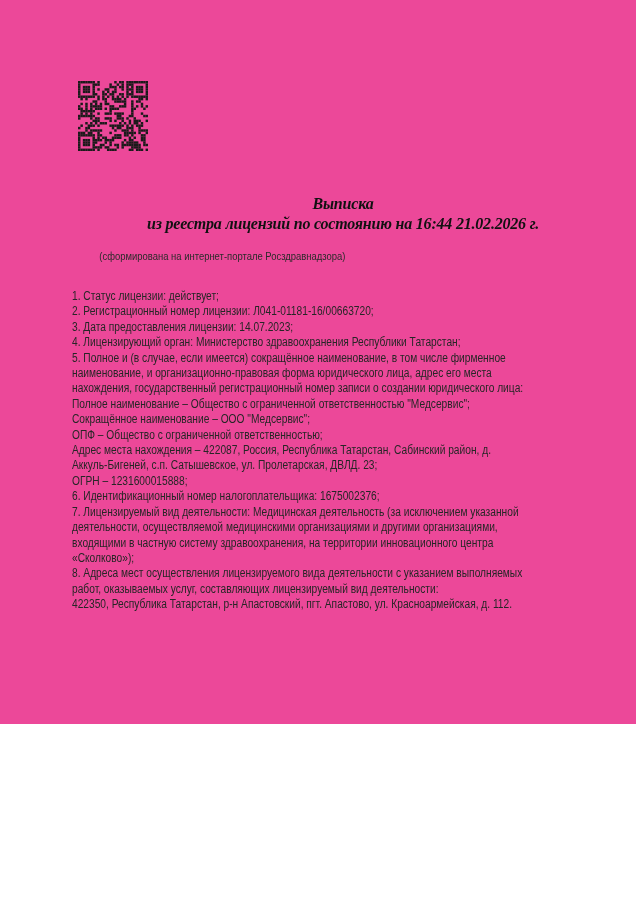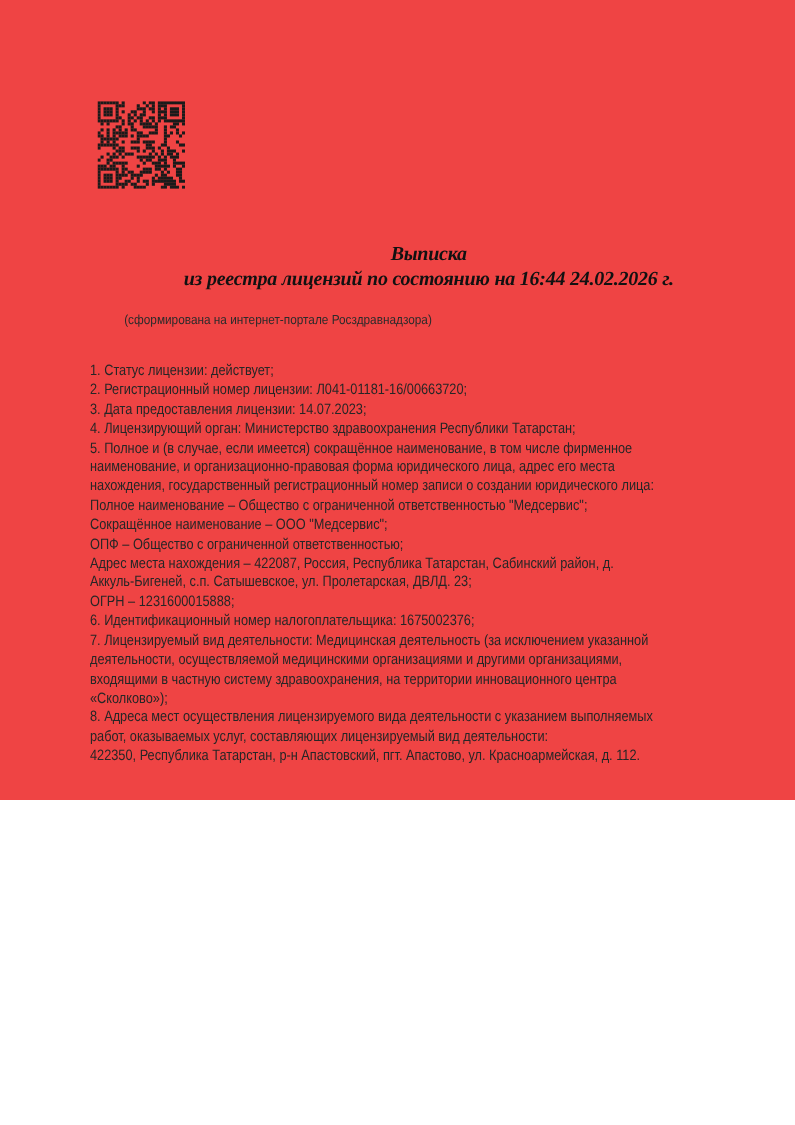--- a/index.html
+++ b/index.html
@@ -3,22 +3,22 @@
 <meta charset="utf-8">
 <style>
   html, body {
     margin: 0;
     padding: 0;
     background: #ffffff;
   }
   .page {
     position: relative;
     width: 636px;
-    height: 640px;
-    background: #ef4444;
+    height: 724px;
+    background: #ec4899;
     overflow: hidden;
     font-family: "Liberation Sans", sans-serif;
   }
   .qr {
     position: absolute;
     left: 78px;
     top: 81px;
     width: 70px;
     height: 70px;
   }
@@ -487,21 +487,21 @@
         <rect x="53.10" y="67.59" width="2.46" height="2.46"></rect>
         <rect x="57.93" y="67.59" width="2.46" height="2.46"></rect>
         <rect x="60.34" y="67.59" width="2.46" height="2.46"></rect>
         <rect x="62.76" y="67.59" width="2.46" height="2.46"></rect>
         <rect x="67.59" y="67.59" width="2.46" height="2.46"></rect>
       </svg>
     </div>
 
   <div class="title-block">
     <div>Выписка</div>
-    <div>из реестра лицензий по состоянию на 16:44 24.02.2026 г.</div>
+    <div>из реестра лицензий по состоянию на 16:44 21.02.2026 г.</div>
   </div>
 
   <div class="subtitle-note">
     <span class="inner">(сформирована на интернет-портале Росздравнадзора)</span>
   </div>
 
   <div class="body-text">
     <div class="line">1. Статус лицензии: действует;</div>
     <div class="line">2. Регистрационный номер лицензии: Л041-01181-16/00663720;</div>
     <div class="line">3. Дата предоставления лицензии: 14.07.2023;</div>

